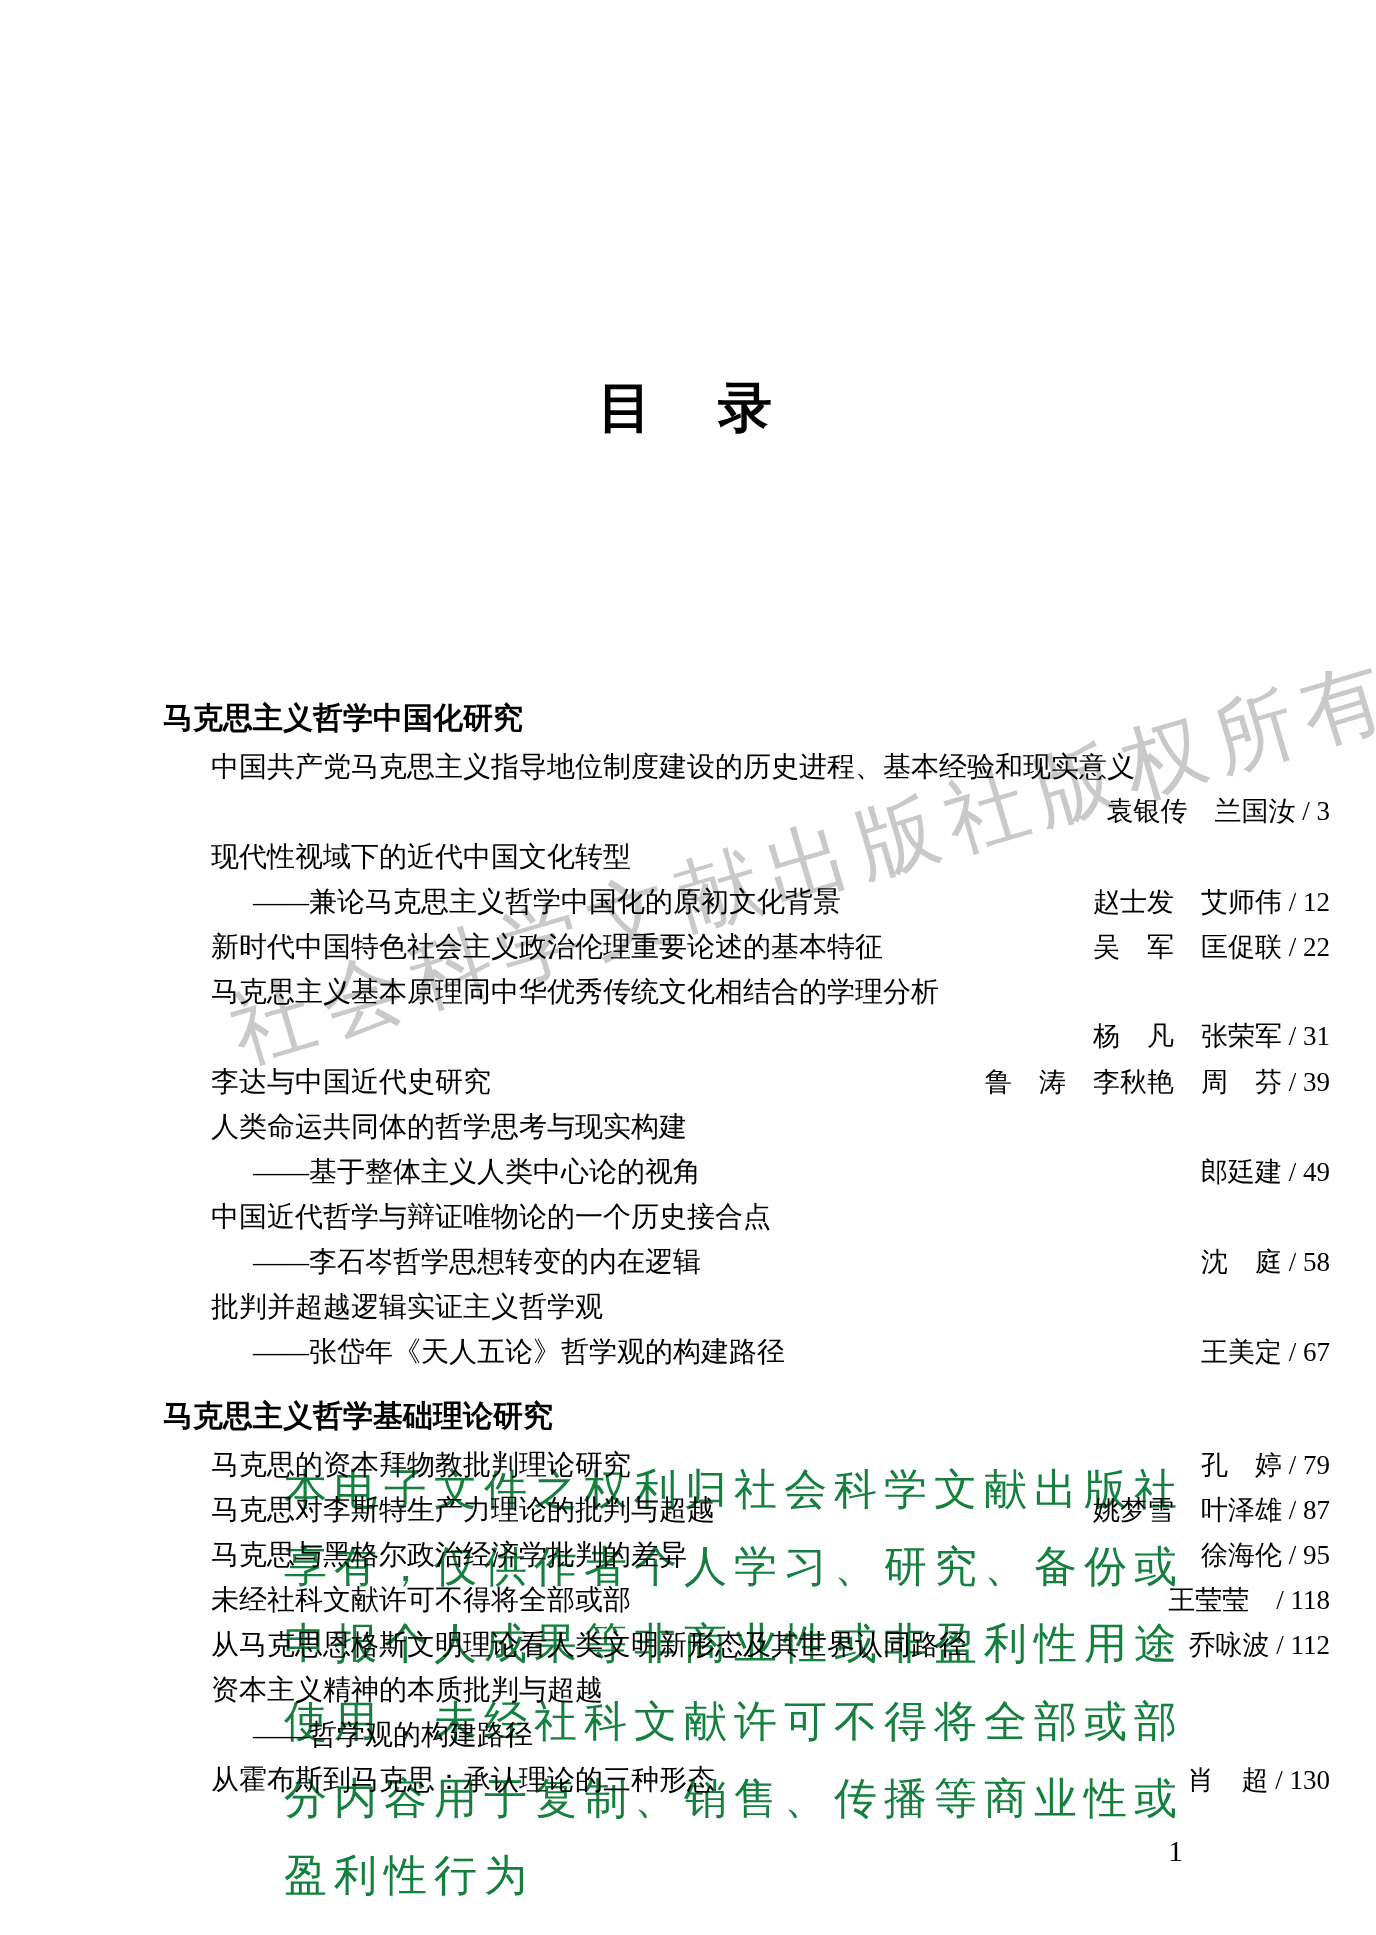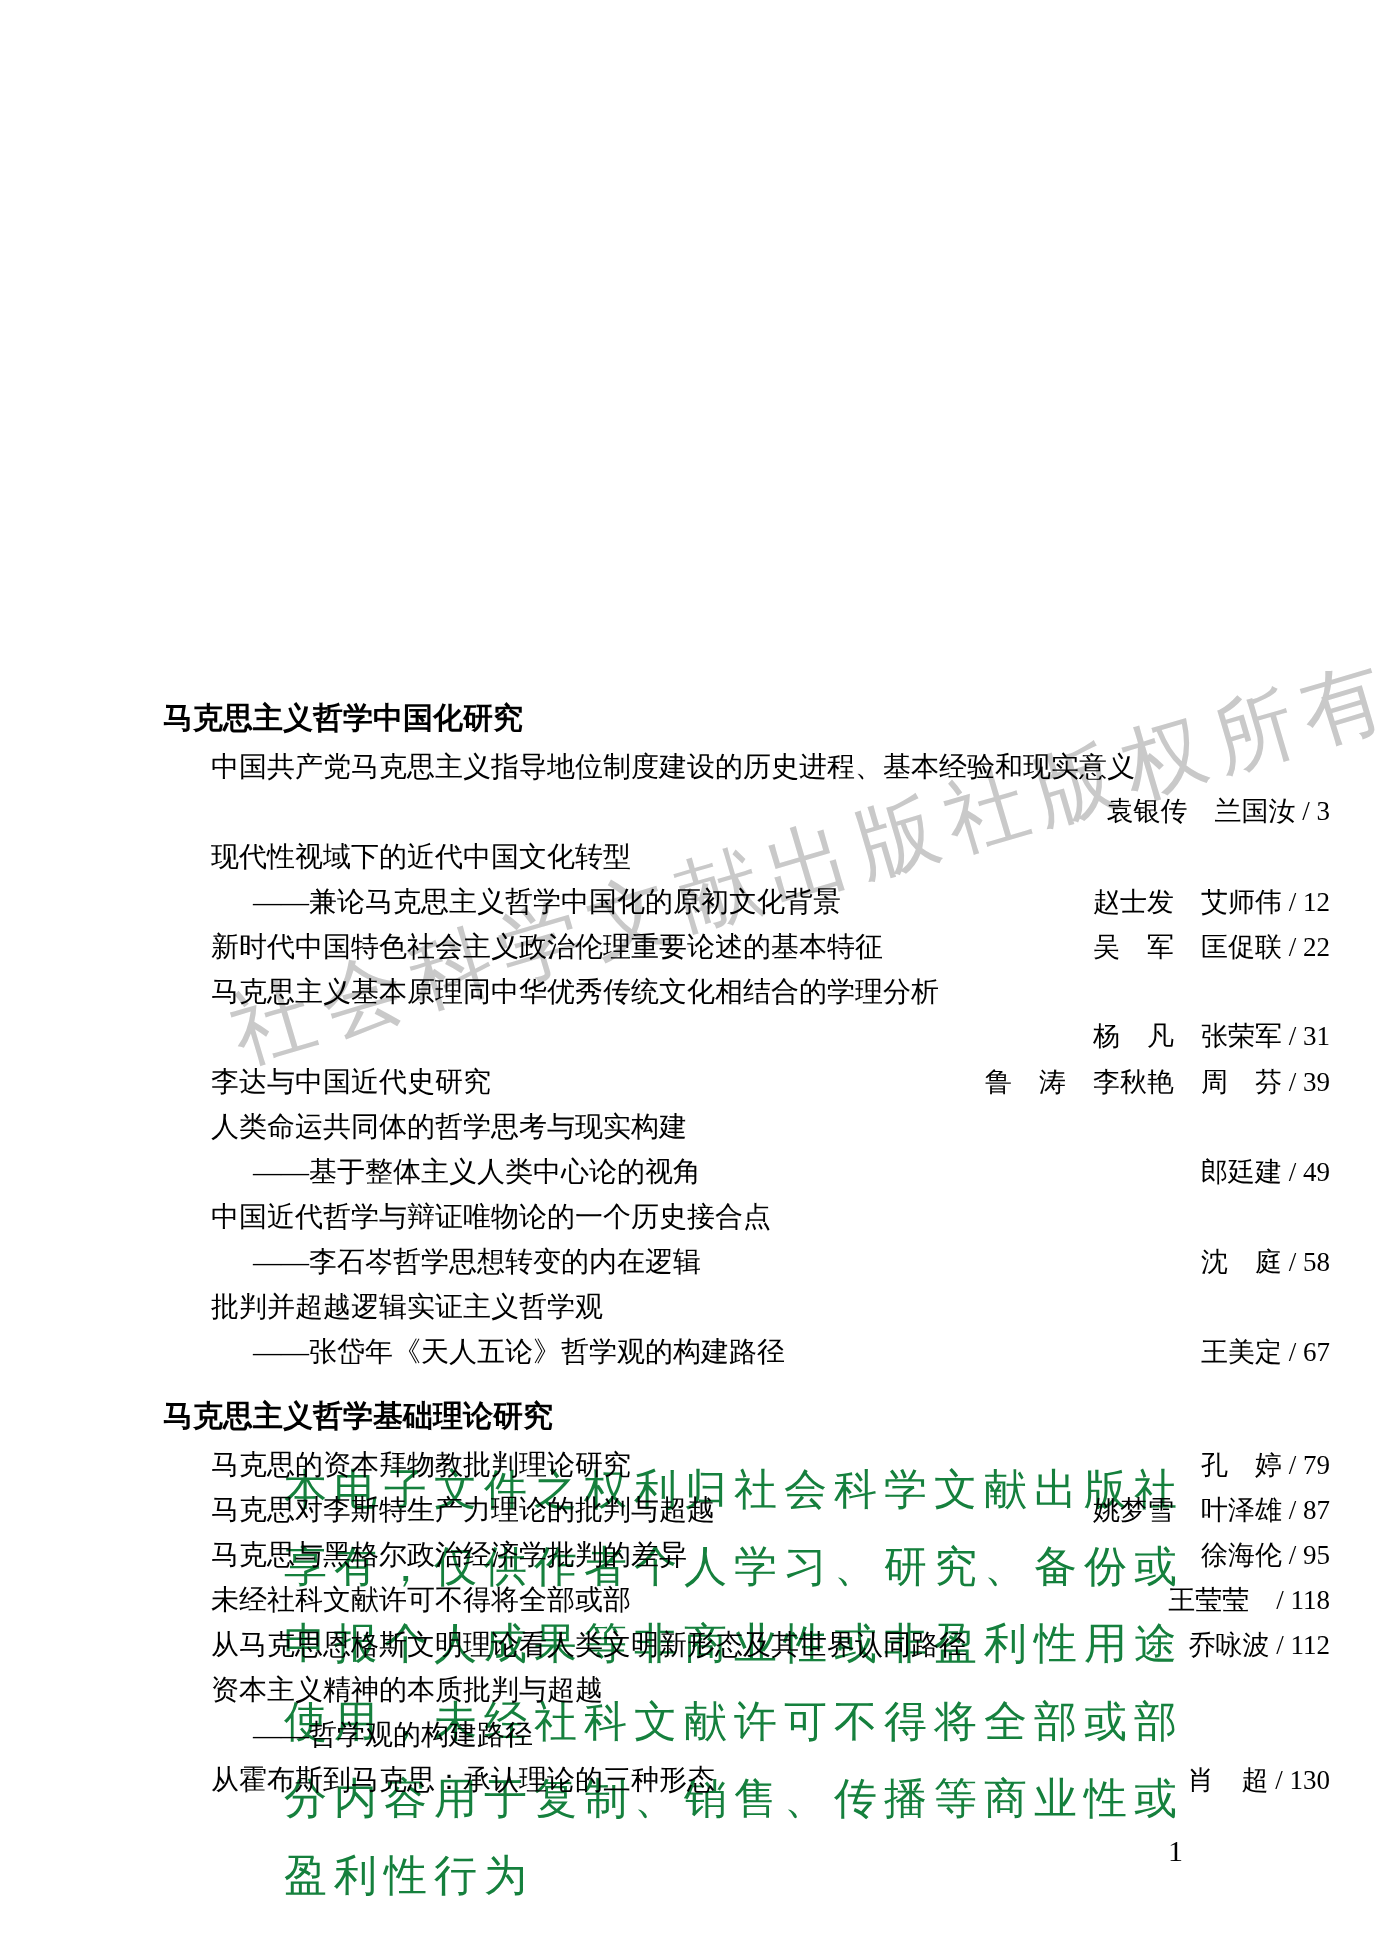--- a/index.html
+++ b/index.html
@@ -100,20 +100,21 @@
 <div class="page">
 
   <div class="wm-diagonal">社会科学文献出版社版权所有</div>
   <div class="wm-line wm-l0">本电子文件之权利归社会科学文献出版社</div>
   <div class="wm-line wm-l1">享有，仅供作者个人学习、研究、备份或</div>
   <div class="wm-line wm-l2">申报个人成果等非商业性或非盈利性用途</div>
   <div class="wm-line wm-l3">使用，未经社科文献许可不得将全部或部</div>
   <div class="wm-line wm-l4">分内容用于复制、销售、传播等商业性或</div>
   <div class="wm-line wm-l5">盈利性行为</div>
 
+  <div class="doc-title">目　录</div>
 
   <div class="toc">
 
     <div class="section-heading">马克思主义哲学中国化研究</div>
 
     <div class="row">
       <span class="t">中国共产党马克思主义指导地位制度建设的历史进程、基本经验和现实意义</span>
       <span class="a"></span>
     </div>
     <div class="row">

